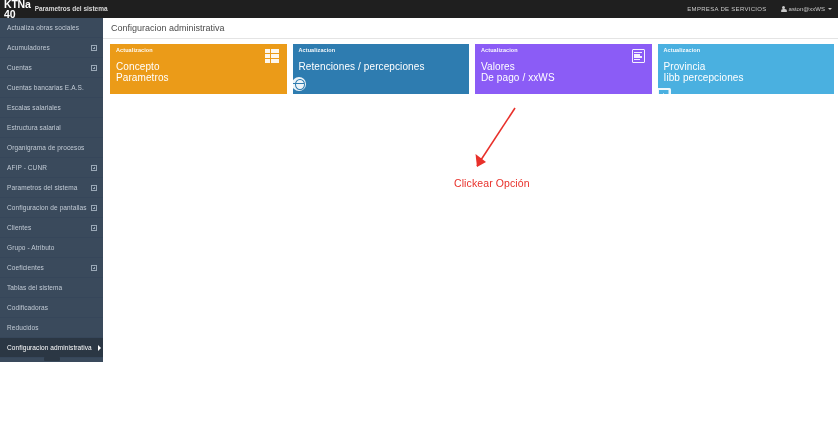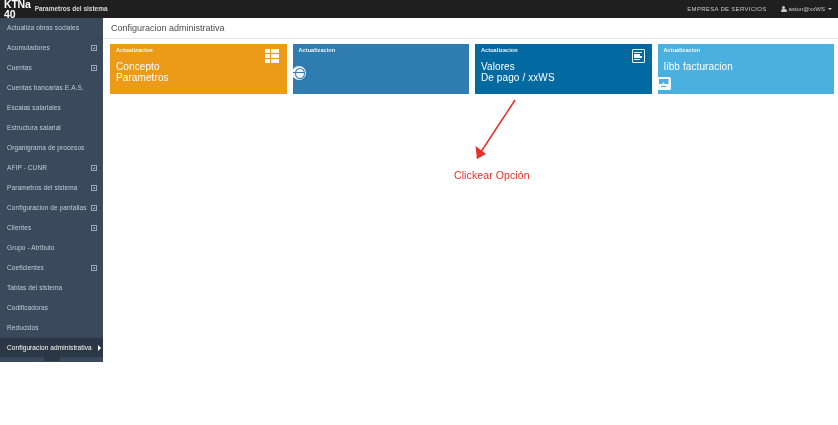--- a/index.html
+++ b/index.html
@@ -343,21 +343,21 @@
     position: absolute;
     left: 4.6px;
     bottom: 2.3px;
     width: 4.8px; height: 1.4px;
     background: #4ab0e0;
   }
 
   
   .annotation-layer {
     position: absolute;
-    left: 0; top: 8px;
+    left: 0; top: 16px;
     width: 100%; height: 100%;
     pointer-events: none;
   }
 
   .annotation-label {
     position: absolute;
     left: 351px;
     top: 143px;
     color: #e8302a;
     font-size: 10.5px;
@@ -485,36 +485,38 @@
               <span></span>
               <span></span>
               <span></span>
               <span></span>
               <span></span>
               <span></span>
             </div>
           </div>
           <div class="card" style="background: rgb(46, 124, 176);">
             <div class="card-kicker">Actualizacion</div>
+            <div class="card-line">Retenciones / percepciones</div>
             <div class="card-icon icon-globe"></div>
           </div>
-          <div class="card" style="background: #0369a1;">
+          <div class="card" style="background: #8b5cf6;">
             <div class="card-kicker">Actualizacion</div>
             <div class="card-line">Valores</div>
             <div class="card-line">De pago / xxWS</div>
             <div class="card-icon icon-list">
               <i></i>
               <i></i>
               <i></i>
               <i></i>
             </div>
           </div>
           <div class="card" style="background: rgb(74, 176, 224);">
             <div class="card-kicker">Actualizacion</div>
-            <div class="card-line">Iibb facturacion</div>
+            <div class="card-line">Provincia</div>
+            <div class="card-line">Iibb percepciones</div>
             <div class="card-icon icon-inbox"></div>
           </div>
         </div>
 
       <div class="annotation-layer">
         <svg class="arrow-svg" viewBox="0 0 70 72">
           <path d="M57 2 L19 60" stroke="#e8302a" stroke-width="1.6" fill="none"></path>
           <path d="M19 61 L17.5 48 L28 56 Z" fill="#e8302a"></path>
         </svg>
         <div class="annotation-label">Clickear Opción</div>

